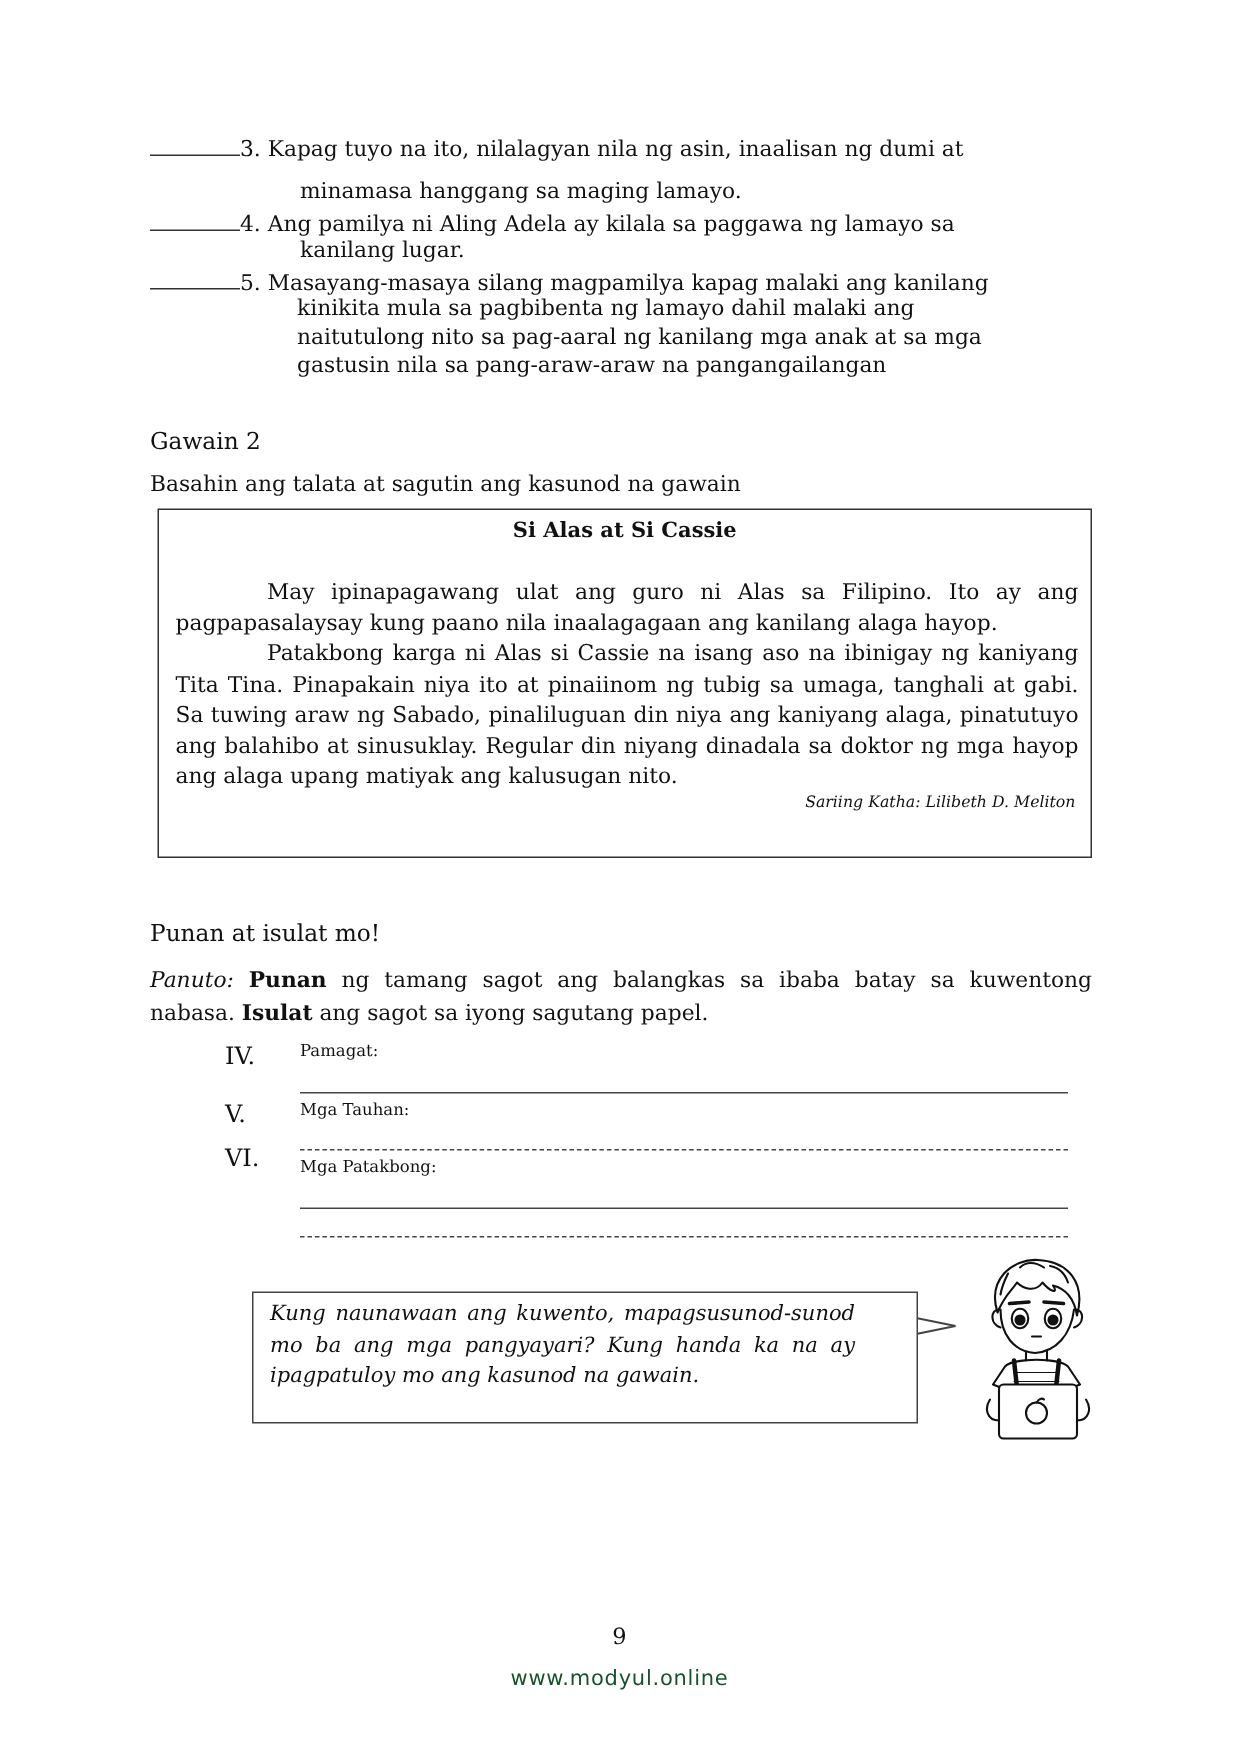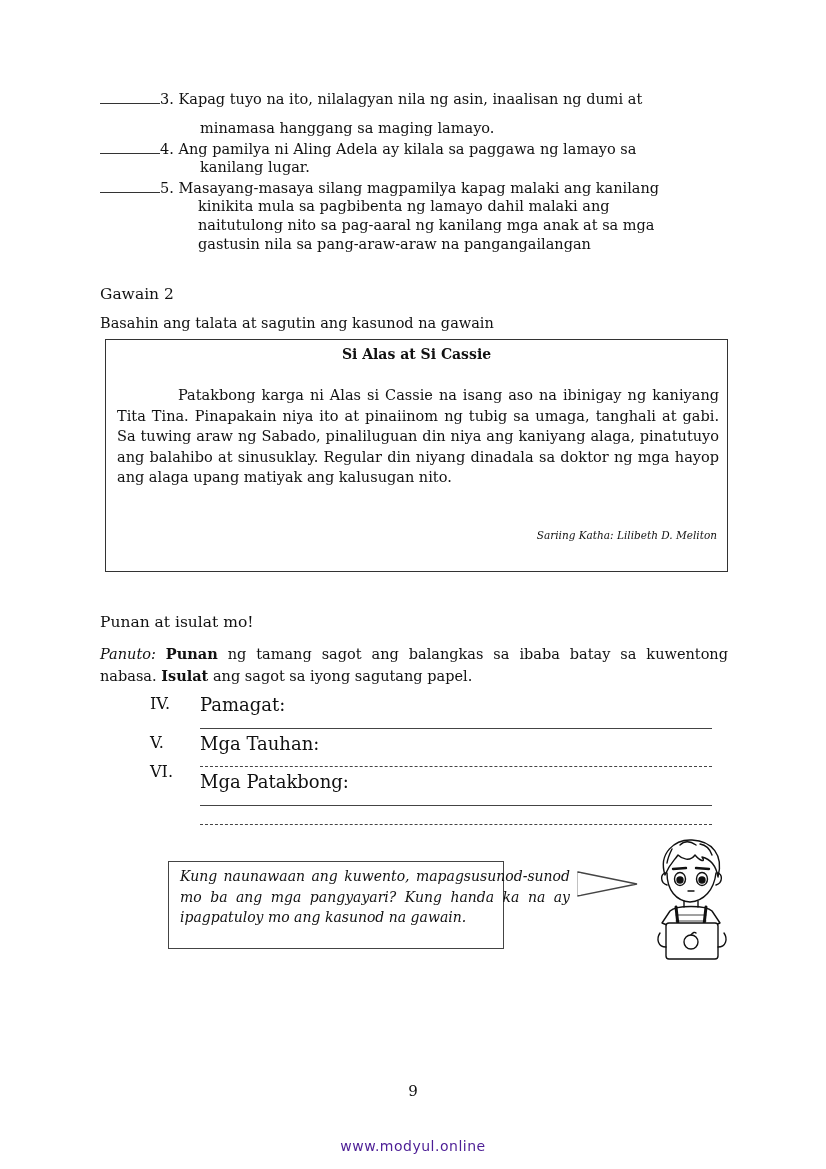--- a/index.html
+++ b/index.html
@@ -10,26 +10,26 @@
   .blank { display:inline-block; width:60px; border-bottom:1px solid #333; height:14px; vertical-align:baseline; }
   .cont { position:absolute; font-size:14.5px; line-height:19.5px; white-space:nowrap; }
   .h { position:absolute; left:100px; font-weight:normal; font-size:15.5px; }
   .story-box { position:absolute; left:105px; top:339px; width:623px; height:233px; border:1.3px solid #333; box-sizing:border-box; }
   .story-title { position:absolute; top:6px; left:0; width:100%; text-align:center; font-weight:bold; font-size:14px; }
   .para { position:absolute; left:11px; width:602px; font-size:14.5px; line-height:20.5px; text-align:justify; }
   .para p { margin:0; text-indent:61px; text-align:justify; }
   .credit { position:absolute; right:10px; top:189px; font-style:italic; font-size:10.5px; }
   .panuto { position:absolute; left:100px; top:643px; width:628px; font-size:14.5px; line-height:21px; text-align:justify; }
   .outline-num { position:absolute; left:150px; font-size:16px; }
-  .outline-label { position:absolute; left:200px; font-size:18px; }
+  .outline-label { position:absolute; left:200px; font-size:11px; }
   .ans-line { position:absolute; left:200px; width:512px; border-bottom:1.2px solid #444; height:0; }
-  .bubble { position:absolute; left:168px; top:861px; width:336px; height:88px; border:1.3px solid #444; box-sizing:border-box; background:#fff; }
+  .bubble { position:absolute; left:168px; top:861px; width:444px; height:88px; border:1.3px solid #444; box-sizing:border-box; background:#fff; }
   .bubble-text { position:absolute; left:11px; top:4px; width:390px; font-style:italic; font-size:14px; line-height:20.5px; text-align:justify; }
   .page-num { position:absolute; left:0; width:826px; top:1082px; text-align:center; font-size:15px; }
-  .watermark { position:absolute; left:0; width:826px; top:1138px; text-align:center; font-family:"DejaVu Sans","Liberation Sans",sans-serif; font-size:14px; color:#4c1d95; letter-spacing:0.5px; }
+  .watermark { position:absolute; left:0; width:826px; top:1111px; text-align:center; font-family:"DejaVu Sans","Liberation Sans",sans-serif; font-size:14px; color:#14532d; letter-spacing:0.5px; }
 </style>
 </head>
 <body>
 
 <div class="item-line" style="top:89px;">
   <span class="blank"></span><span>3.</span> <span>Kapag tuyo na ito, nilalagyan nila ng asin, inaalisan ng dumi at</span>
 </div>
 <div class="cont" style="left:200px; top:119px;">minamasa hanggang sa maging lamayo.</div>
 
 <div class="item-line" style="top:139px;">
@@ -43,20 +43,21 @@
 <div class="cont" style="left:198px; top:197px;">kinikita mula sa pagbibenta ng lamayo dahil malaki ang</div>
 <div class="cont" style="left:198px; top:216px;">naitutulong nito sa pag-aaral ng kanilang mga anak at sa mga</div>
 <div class="cont" style="left:198px; top:235px;">gastusin  nila sa pang-araw-araw na pangangailangan</div>
 
 <div class="h" style="top:285px;">Gawain 2</div>
 <div class="abs" style="left:100px; top:315px; font-size:14.5px;">Basahin ang talata at sagutin ang kasunod na gawain</div>
 
 <div class="story-box">
   <div class="story-title">Si Alas at Si Cassie</div>
   <div class="para" style="top:45px;">
+    <p>May ipinapagawang ulat ang guro ni Alas sa Filipino. Ito ay ang pagpapasalaysay kung paano nila inaalagagaan ang kanilang alaga hayop.</p>
     <p>Patakbong karga ni Alas si Cassie na isang aso na ibinigay ng kaniyang Tita Tina. Pinapakain niya ito at pinaiinom ng tubig sa umaga, tanghali at gabi. Sa tuwing araw ng Sabado, pinaliluguan din niya ang kaniyang alaga, pinatutuyo ang balahibo at sinusuklay. Regular din niyang dinadala sa doktor ng mga hayop ang alaga upang matiyak ang kalusugan nito.</p>
   </div>
   <div class="credit">Sariing Katha: Lilibeth D. Meliton</div>
 </div>
 
 <div class="h" style="top:613px;">Punan at isulat mo!</div>
 <div class="panuto">
   <i>Panuto:</i> <b>Punan</b><span> ng tamang sagot ang balangkas sa ibaba batay sa kuwentong nabasa. </span><b>Isulat</b><span> ang sagot sa iyong sagutang papel.</span>
 </div>
 

